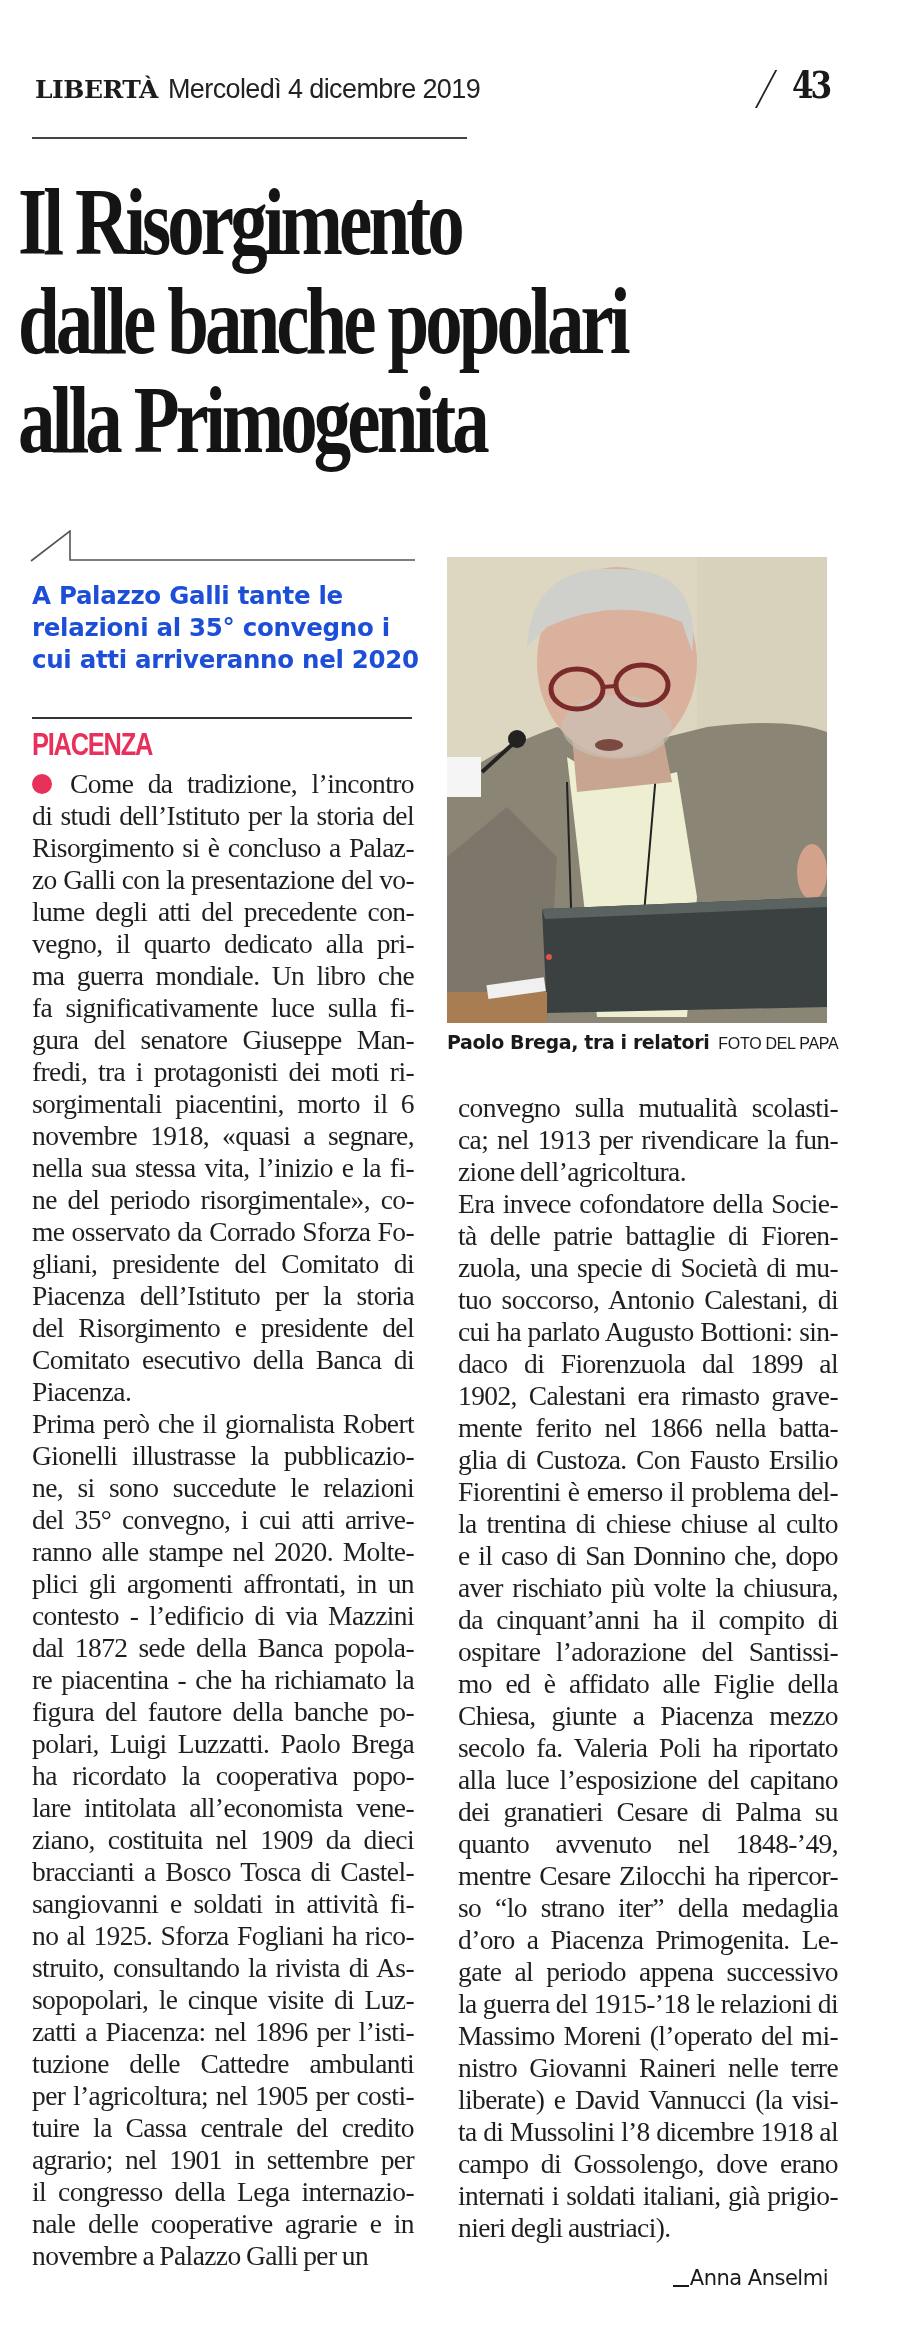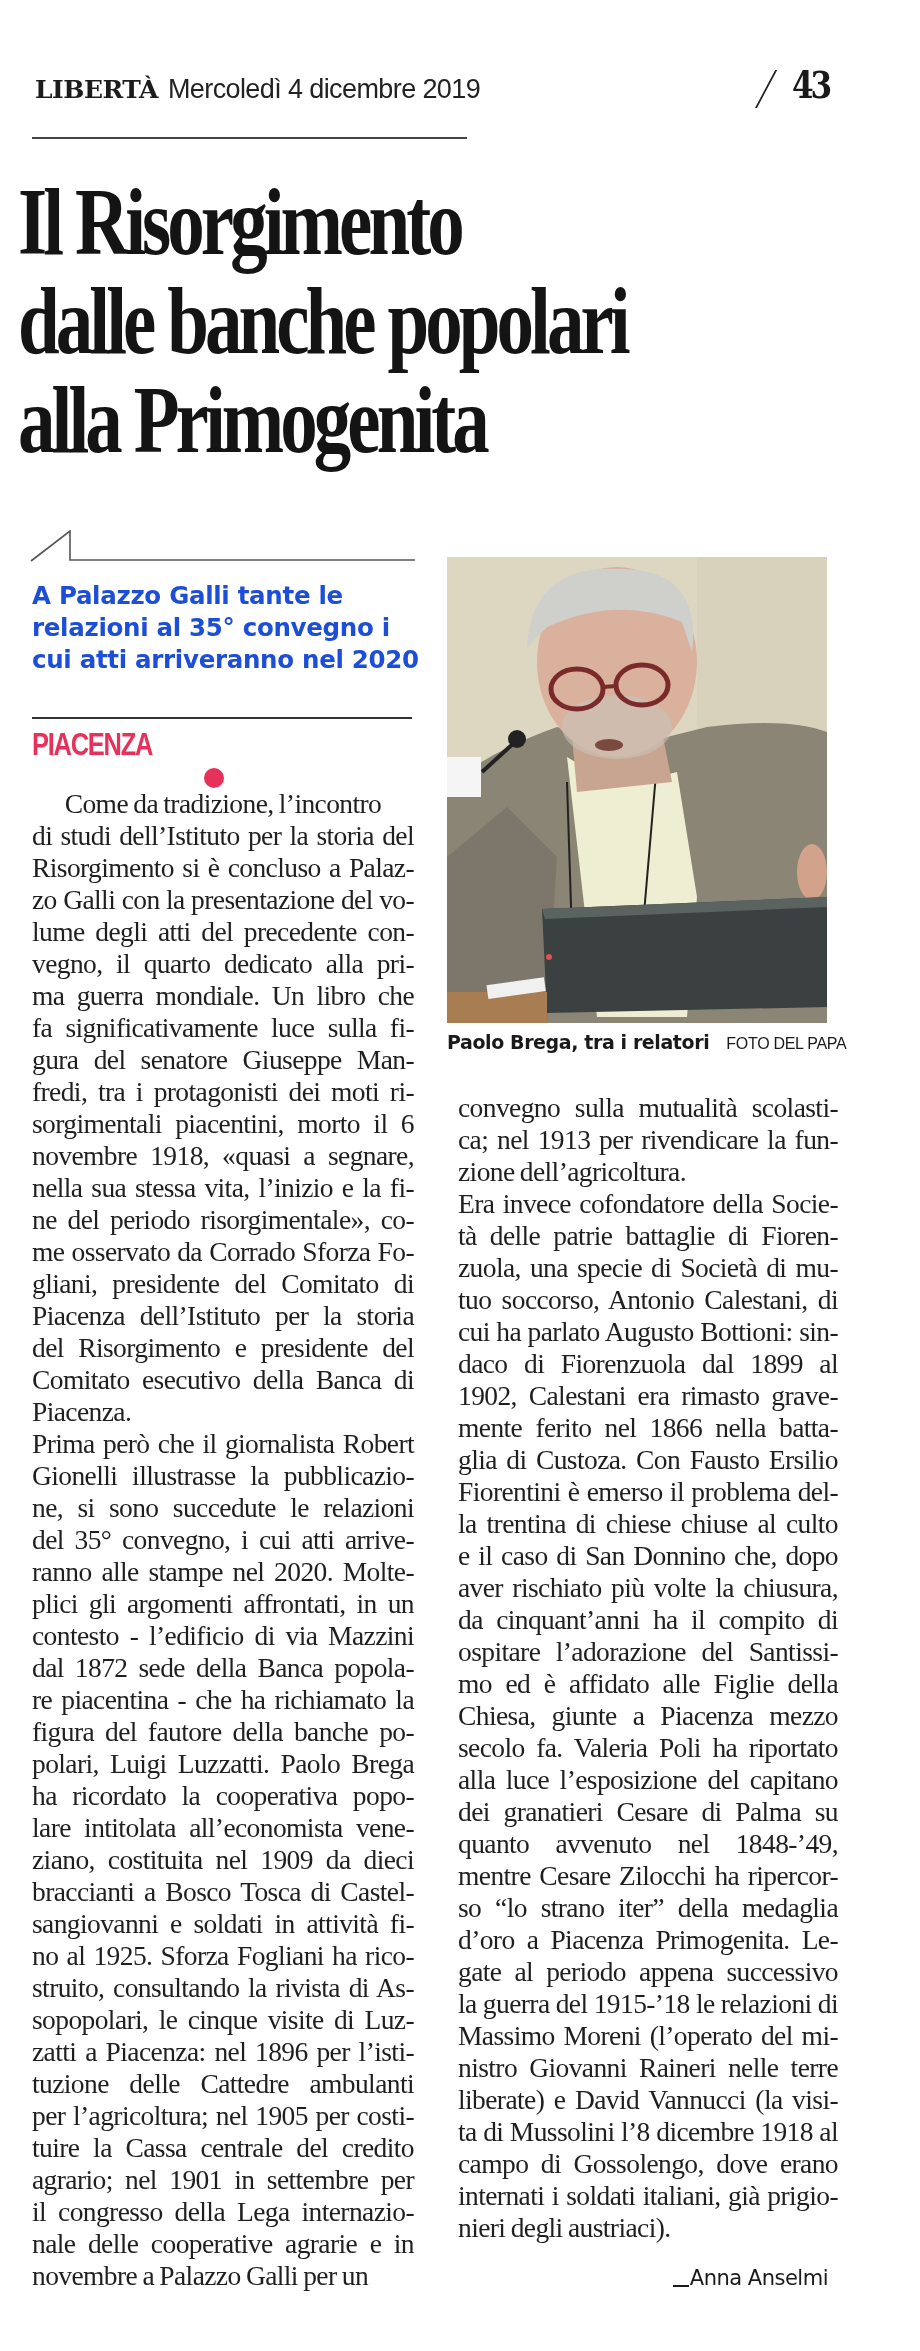--- a/index.html
+++ b/index.html
@@ -151,21 +151,21 @@
   }
   .col .line.last { text-align-last: left; }
   .bullet {
     display: inline-block;
     width: 20px; height: 20px;
     border-radius: 50%;
     background: #e8315a;
     margin-right: 18px;
     vertical-align: -1px;
   }
-  .col .first-line { display: flex; align-items: center; flex-direction: column; }
+  .col .first-line { display: flex; align-items: center; }
   .col .first-line .line { flex: 1; }
 
   
   .photo {
     position: absolute;
     left: 447px;
     top: 557px;
     width: 380px;
     height: 466px;
     overflow: hidden;
@@ -181,21 +181,21 @@
     font-size: 19px;
     line-height: 30px;
     white-space: nowrap;
     color: #1a1a1a;
   }
   .caption .who { font-weight: bold; letter-spacing: -0.4px; }
   .caption .credit {
     font-family: "Liberation Sans", sans-serif;
     font-size: 16px;
     letter-spacing: -0.3px;
-    margin-left: 11px;
+    margin-left: 3px;
   }
 
   
   .signature {
     position: absolute;
     left: 620px;
     top: 2266px;
     width: 208px;
     text-align: right;
     font-family: "DejaVu Sans", sans-serif;

